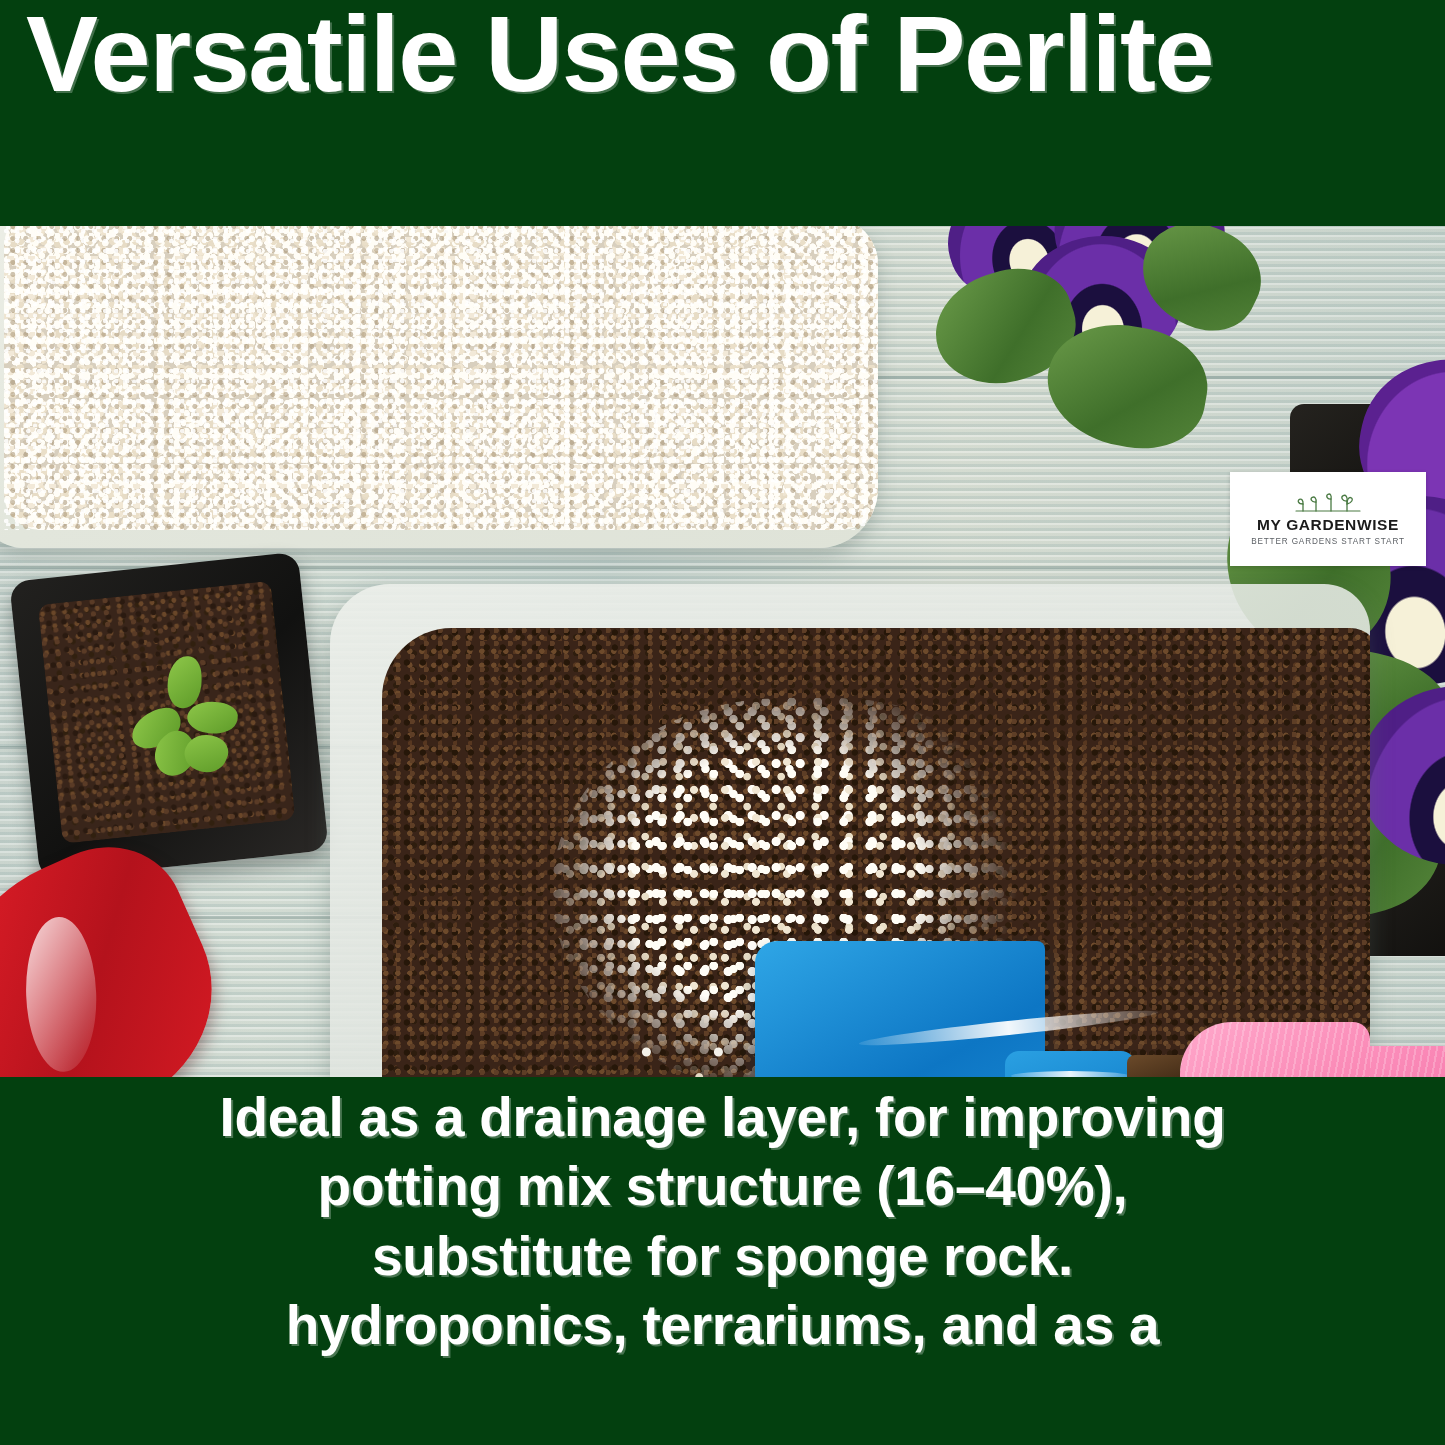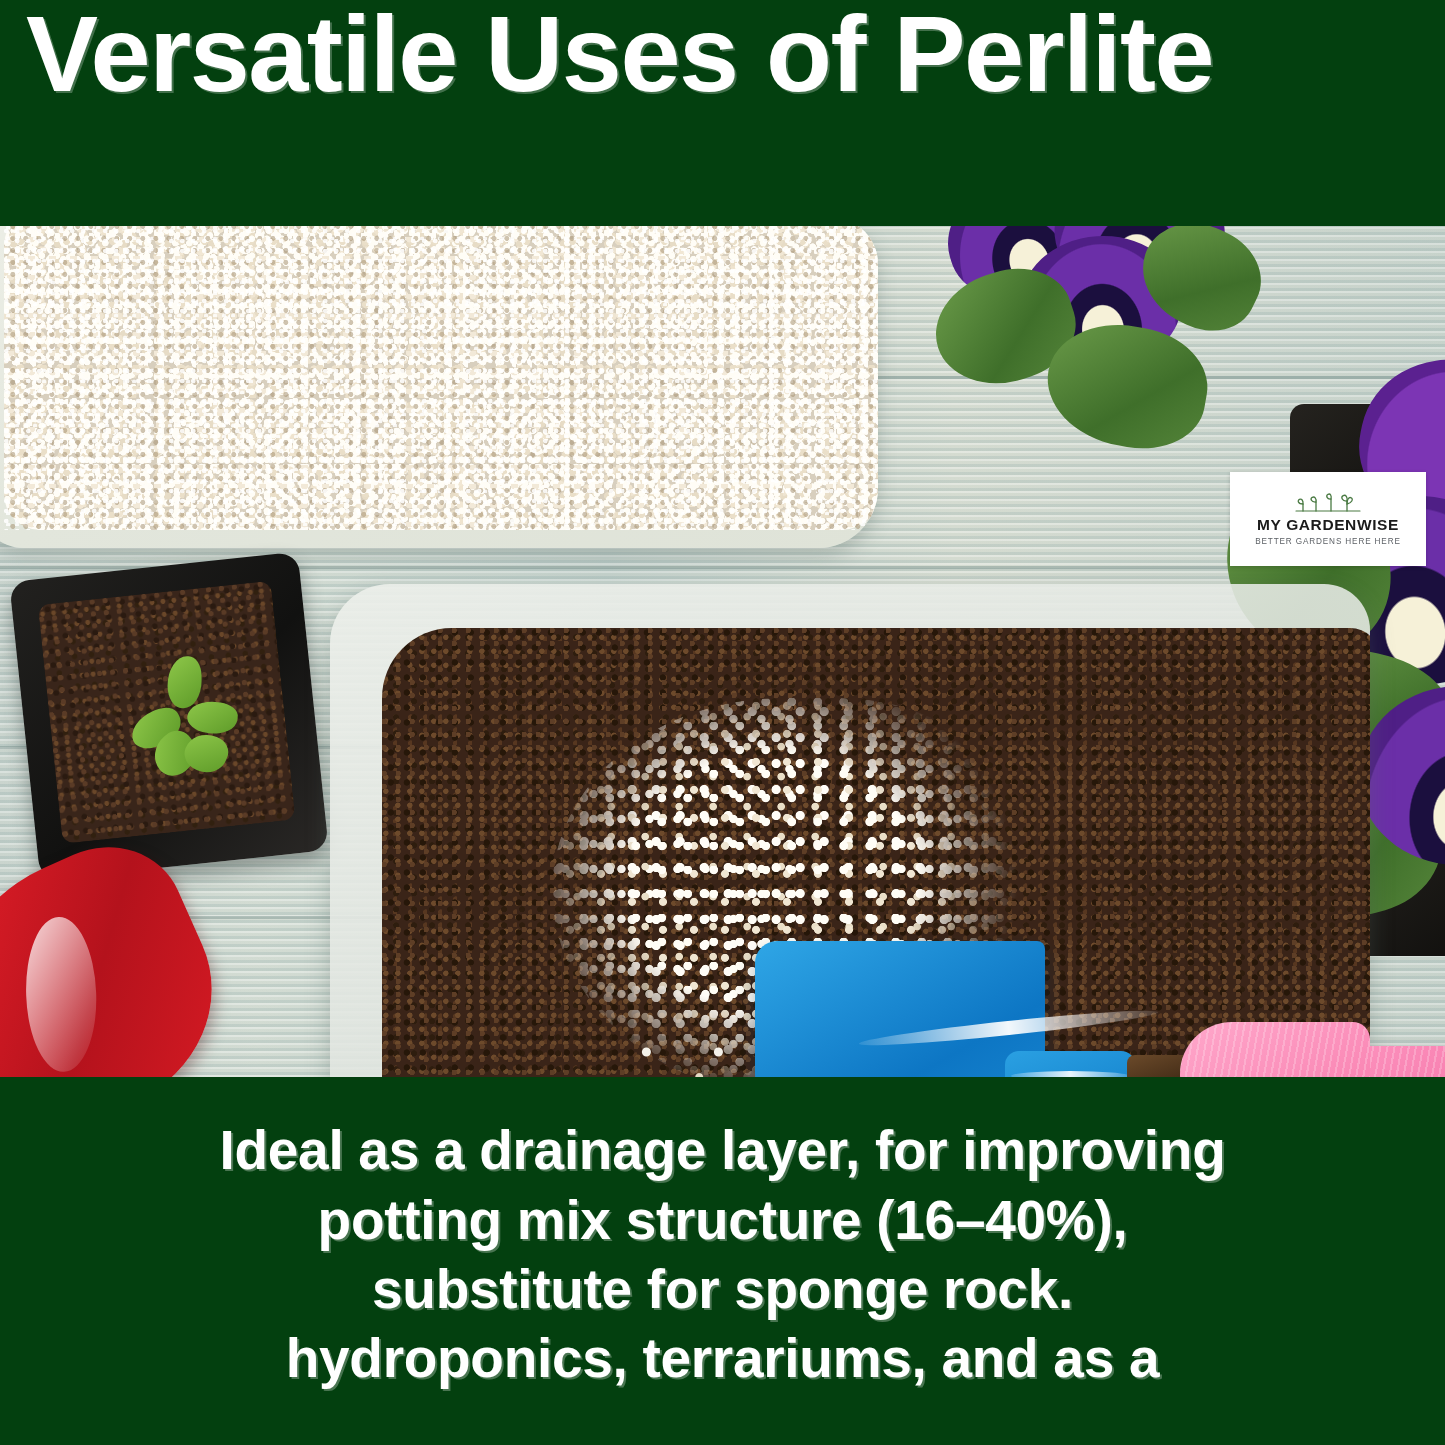--- a/index.html
+++ b/index.html
@@ -252,21 +252,21 @@
     font-size:15.5px; font-weight:bold; letter-spacing:.6px;
     color:#1b1b1b; line-height:1.05; white-space:nowrap;
   }
   .logo-tag {
     font-size:8.2px; letter-spacing:.85px; color:#5d6166;
     margin-top:3px; white-space:nowrap;
   }
 
   
   .caption {
-    flex:1 1 auto; display:flex; align-items:center; justify-content:center;
+    flex:1 1 auto; display:flex; justify-content:center;
     padding:6px 84px 18px;
   }
   .caption-text {
     color:#ffffff; font-size:55px; font-weight:bold; text-align:center;
     line-height:1.26; letter-spacing:-.3px;
     text-shadow:2px 2px 0 rgba(255,255,255,.28);
   }
 </style>
 </head>
 <body>
@@ -365,21 +365,21 @@
           <path d="M22 10 C17 10.4 16 6.6 18.3 5.3 C20.6 4.1 22.5 6.5 22 10 Z"></path>
           <path d="M37 19 L37 7"></path>
           <path d="M37 7 C33 7.6 31.6 3.6 34 2.3 C36.4 1.1 37.7 3.8 37 7 Z"></path>
           <path d="M53 19 L53 9"></path>
           <path d="M53 9 C48 9.4 46.6 5 49.2 3.6 C51.8 2.3 53.7 5.2 53 9 Z"></path>
           <path d="M53 12 C57.8 11 59.6 7 57.2 5.8 C54.8 4.6 52.8 8 53 12 Z"></path>
           <path d="M2 19 L66 19" stroke-width="1.1"></path>
         </g>
       </svg>
       <div class="logo-name">MY GARDENWISE</div>
-      <div class="logo-tag">BETTER GARDENS HERE HERE</div>
+      <div class="logo-tag">BETTER GARDENS START START</div>
     </div>
 
   </div>
 
   <div class="caption">
     <div class="caption-text">
       <div>Ideal as a drainage layer, for improving</div>
       <div>potting mix structure (16–40%),</div>
       <div>substitute for sponge rock.</div>
       <div>hydroponics, terrariums, and as a</div>

